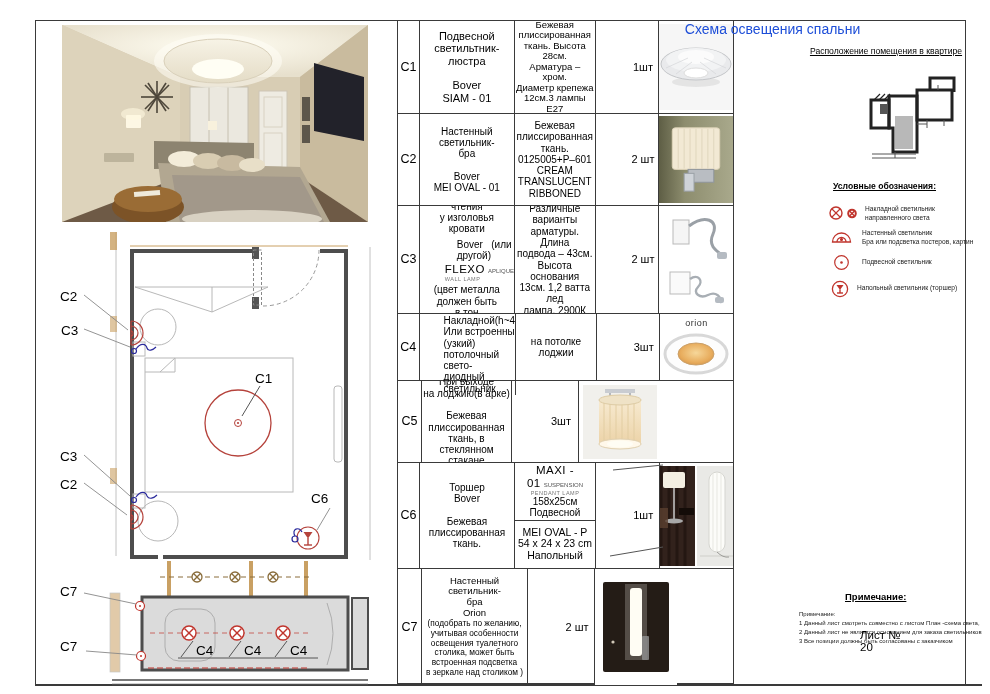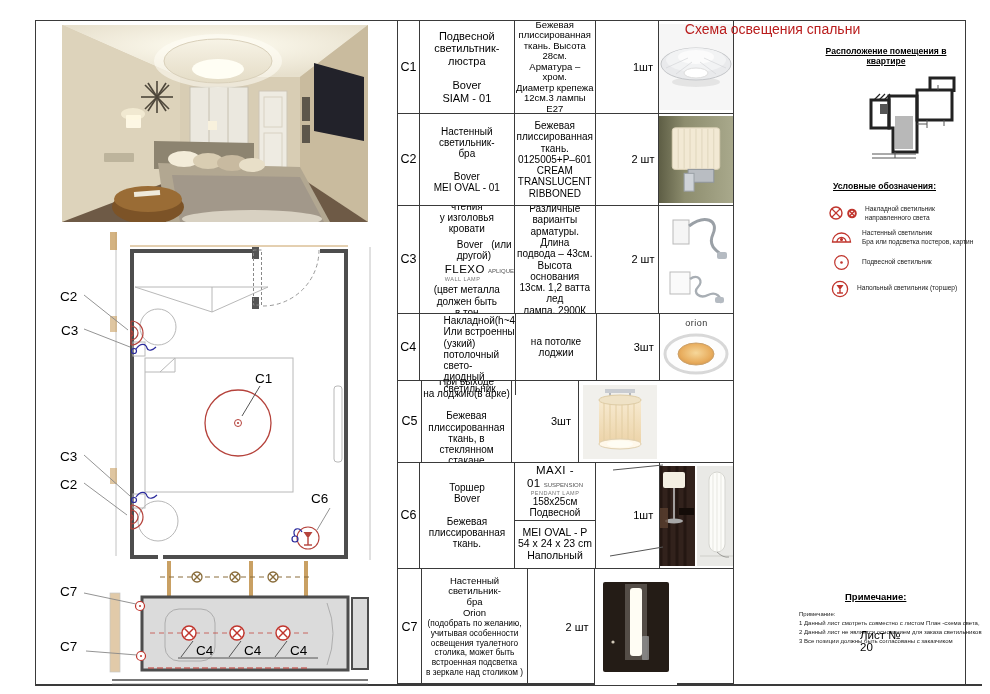--- a/index.html
+++ b/index.html
@@ -39,23 +39,23 @@
   .note-sm{font-size:8.3px;line-height:1.2;}
   .spec-split{width:90px;border-right:1px solid #3a3a3a;box-sizing:border-box;
               display:flex;flex-direction:column;}
   .spec-sub{display:flex;flex-direction:column;align-items:center;justify-content:center;
             text-align:center;white-space:pre-line;flex:1;padding:1px;}
   .spec-sub.top{border-bottom:1px solid #3a3a3a;}
   .img-box{width:100%;height:100%;display:flex;flex-direction:column;
            align-items:center;justify-content:center;gap:3px;}
   .orion-cap{font-size:9px;color:#333;letter-spacing:.5px;}
   
-  .title{left:655px;top:21px;width:235px;text-align:center;font-size:14px;color:#b91c1c;}
+  .title{left:655px;top:21px;width:235px;text-align:center;font-size:14px;color:#1d4ed8;}
   .loc-head{left:805px;top:46px;width:162px;text-align:center;font-size:8.6px;
-            font-weight:bold;text-decoration:underline;}
+            font-weight:normal;text-decoration:underline;}
   .legend-head{left:833px;top:181px;font-size:8.6px;font-weight:bold;text-decoration:underline;}
   .legend-item{position:absolute;display:flex;align-items:flex-start;}
   .legend-label{font-size:6.6px;line-height:1.35;white-space:pre-line;color:#222;}
   .notes-head{left:845px;top:591px;font-size:9.5px;font-weight:bold;text-decoration:underline;text-align:center;}
   .notes-body{left:799px;top:610px;width:190px;font-size:6px;line-height:1.5;
               white-space:pre-line;color:#222;}
   .sheet-no{left:860px;top:629px;width:105px;display:flex;justify-content:space-between;
             font-size:11.5px;flex-direction:column;}
   svg{display:block;}
   .overlay{position:absolute;left:0;top:0;pointer-events:none;}

